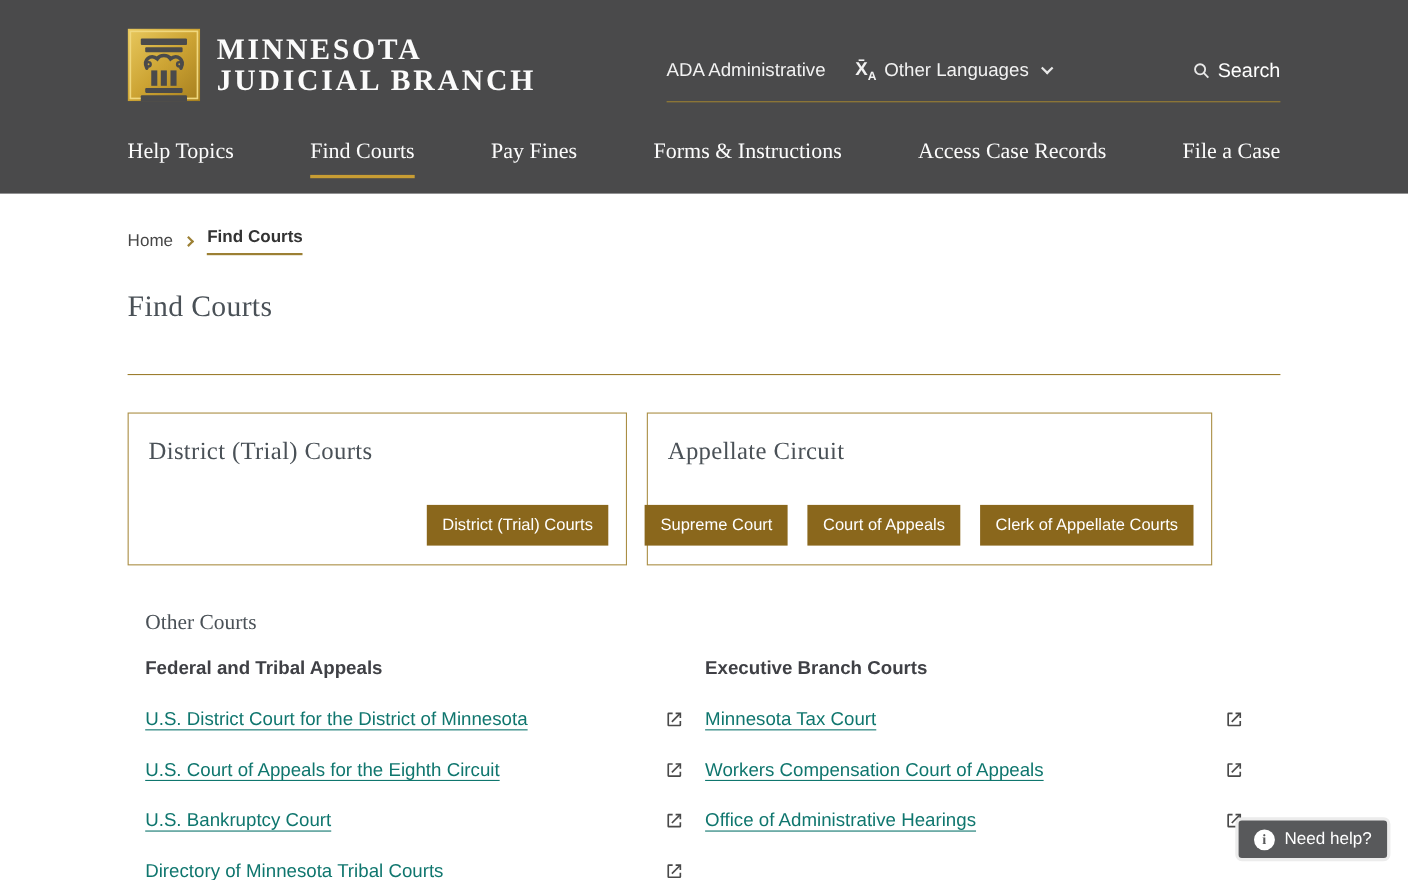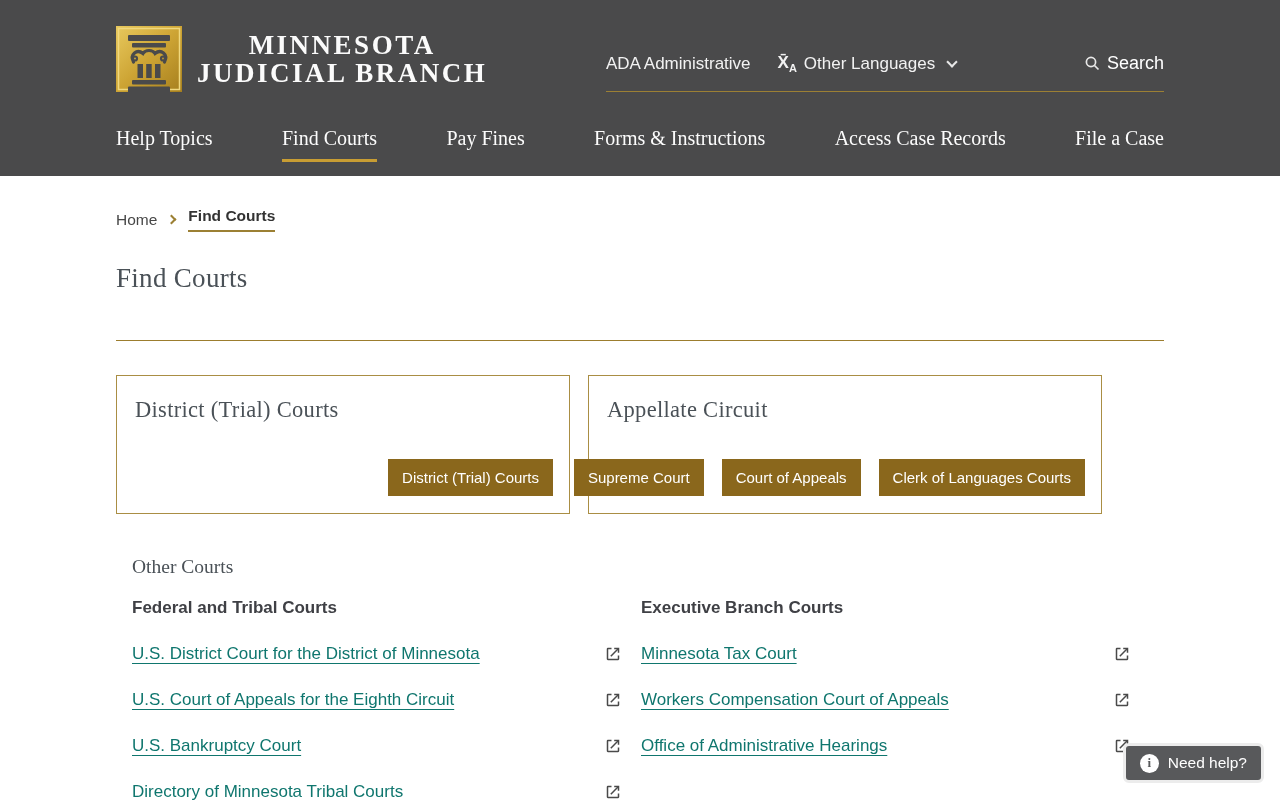--- a/index.html
+++ b/index.html
@@ -7,21 +7,21 @@
   body {
     font-family:"Liberation Sans","DejaVu Sans",sans-serif;
     background:#ffffff; position:relative; overflow:hidden; color:#3e3f42;
   }
   .serif { font-family:"Liberation Serif","DejaVu Serif",serif; }
 
   
   .site-header { position:absolute; top:0; left:0; width:1280px; height:176px; background:#4a4a4b; }
   .header-inner { position:relative; width:1048px; margin-left:116px; height:100%; }
 
-  .brand { position:absolute; left:0; top:26px; display:flex; align-items:center; cursor:pointer;text-align:center; }
+  .brand { position:absolute; left:0; top:26px; display:flex; align-items:center; cursor:pointer; }
   .brand-logo { width:66px; height:66px; display:block; }
   .brand-text { margin-left:15px; color:#fbfbfb; font-family:"Liberation Serif","DejaVu Serif",serif;
     font-weight:bold; font-size:27px; line-height:28px; letter-spacing:2.5px; }
 
   .utility { position:absolute; left:490px; top:53px; width:558px; display:flex; align-items:center;
     padding-bottom:17px; border-bottom:1px solid #9c8034; }
   .utility a, .utility .util-item { color:#f2f2f2; font-size:17px; text-decoration:none; cursor:pointer; }
   .lang-group { margin-left:27px; display:flex; align-items:center; gap:7px; }
   .lang-icon { color:#f2f2f2; font-size:17px; font-weight:bold; letter-spacing:0; }
   .lang-icon sub { font-size:11px; font-weight:bold; }
@@ -170,32 +170,32 @@
       <div class="card-buttons">
         <button class="gold-btn">District (Trial) Courts</button>
       </div>
     </section>
 
     <section class="card card-right">
       <h2>Appellate Circuit</h2>
       <div class="card-buttons">
         <button class="gold-btn">Supreme Court</button>
         <button class="gold-btn">Court of Appeals</button>
-        <button class="gold-btn">Clerk of Languages Courts</button>
+        <button class="gold-btn">Clerk of Appellate Courts</button>
       </div>
     </section>
 
   </div>
 
   <section class="other-courts">
     <h3 class="oc-title">Other Courts</h3>
 
     <div class="oc-grid">
       <div>
-        <div class="oc-col-header">Federal and Tribal Courts</div>
+        <div class="oc-col-header">Federal and Tribal Appeals</div>
 
         <div class="oc-row">
           <a>U.S. District Court for the District of Minnesota</a>
           <svg class="ext-icon" viewBox="0 0 18 18">
               <use href="#extlink"></use>
             </svg>
         </div>
         <div class="oc-row">
           <a>U.S. Court of Appeals for the Eighth Circuit</a>
           <svg class="ext-icon" viewBox="0 0 18 18">

